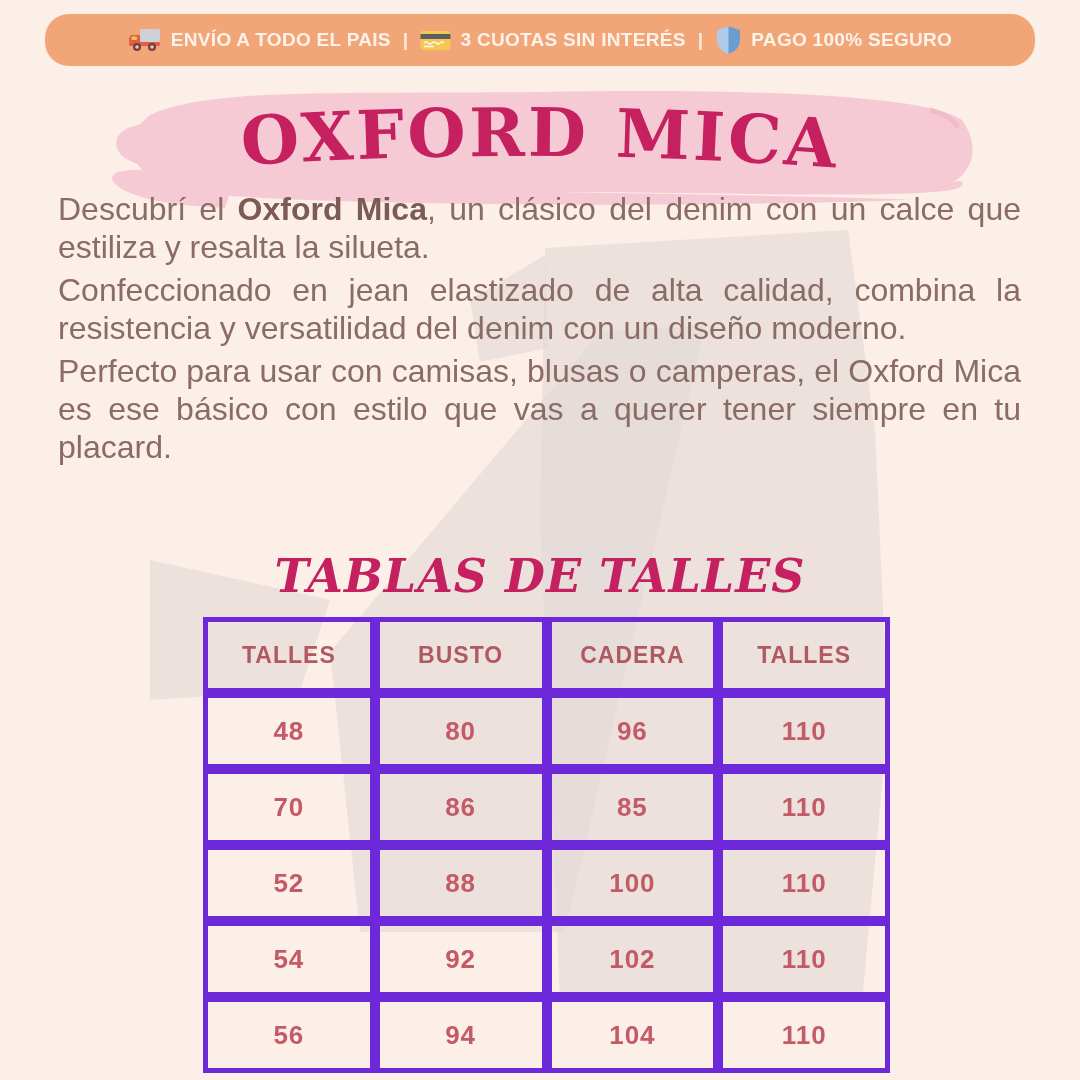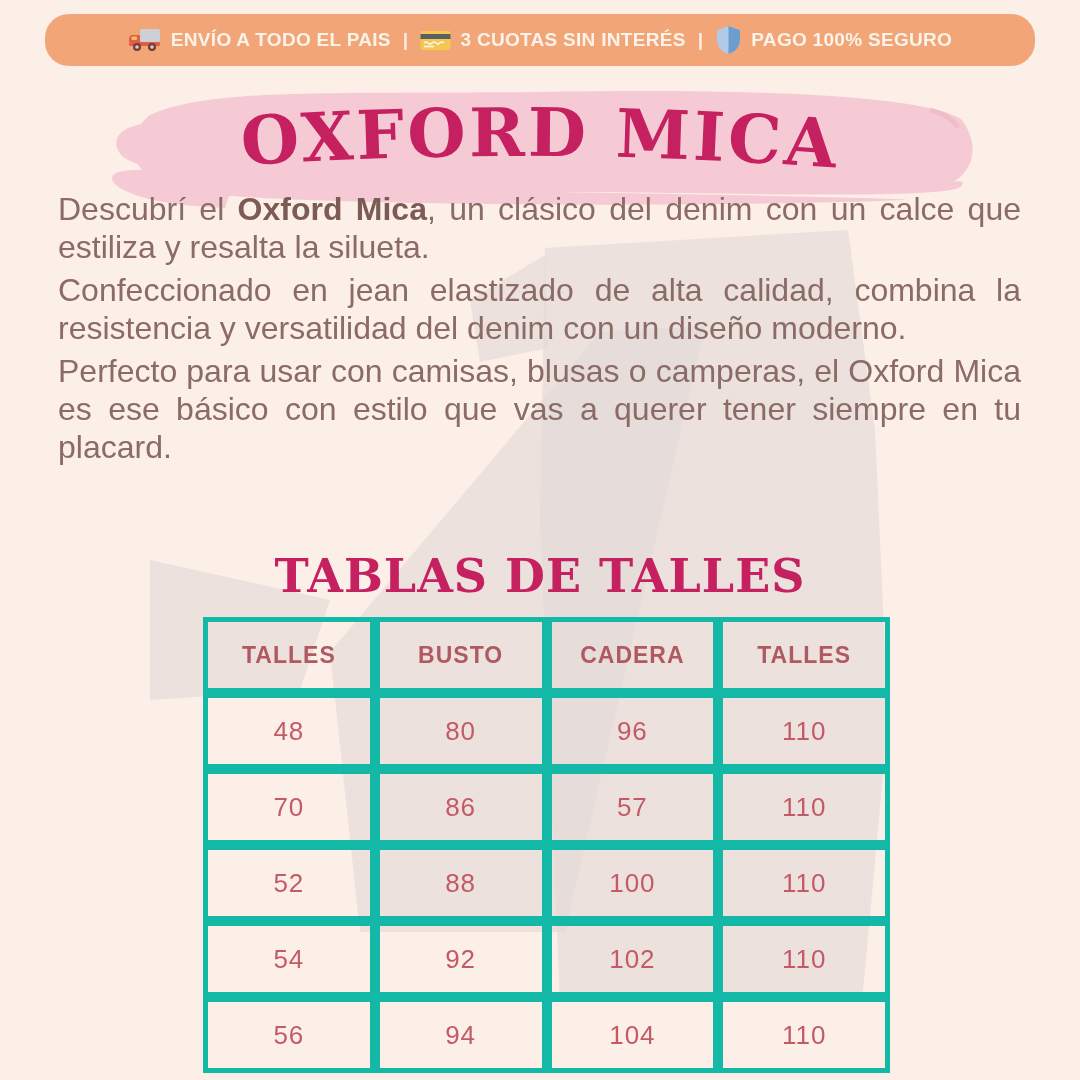--- a/index.html
+++ b/index.html
@@ -26,29 +26,29 @@
 
   
   .desc{position:absolute;left:58px;top:190px;width:963px;color:#8A6B65;
         font-size:32px;line-height:38px;text-align:justify;}
   .desc p{margin:0 0 5px 0;}
   .desc b{font-weight:bold;color:#7D5B55;}
 
   
   .table-heading{position:absolute;left:0;top:549px;width:1080px;margin:0;text-align:center;
     font-family:"DejaVu Serif","Liberation Serif",serif;font-weight:bold;font-size:46px;
-    color:#C5205F;letter-spacing:1px;}
+    color:#C5205F;letter-spacing:1px;font-style:italic;}
 
   
   table.sizes{position:absolute;left:203px;top:617px;width:687px;height:456px;
     border-collapse:separate;border-spacing:0;table-layout:fixed;}
   table.sizes th,table.sizes td{
-    border:5px solid #14b8a6;text-align:center;vertical-align:middle;padding:0;}
+    border:5px solid #6d28d9;text-align:center;vertical-align:middle;padding:0;}
   table.sizes th{height:66px;color:#B05961;font-size:23px;font-weight:bold;letter-spacing:1px;}
-  table.sizes td{height:66px;color:#C35A66;font-size:26px;letter-spacing:1px;font-weight:normal;}
+  table.sizes td{height:66px;color:#C35A66;font-size:26px;letter-spacing:1px;font-weight:bold;}
 </style>
 </head>
 <body>
 
 <div class="canvas">
 
   <svg class="watermark" viewBox="0 0 1080 1080" xmlns="http://www.w3.org/2000/svg">
     <g fill="#E2D9D6" fill-opacity="0.62">
       <polygon points="545,248 848,230 875,430 888,720 862,1002 560,1002 540,520"></polygon>
       <polygon points="600,332 705,326 565,932 360,932 330,652"></polygon>
@@ -124,21 +124,21 @@
     <tbody>
       <tr>
         <td>48</td>
         <td>80</td>
         <td>96</td>
         <td>110</td>
       </tr>
       <tr>
         <td>70</td>
         <td>86</td>
-        <td>57</td>
+        <td>85</td>
         <td>110</td>
       </tr>
       <tr>
         <td>52</td>
         <td>88</td>
         <td>100</td>
         <td>110</td>
       </tr>
       <tr>
         <td>54</td>

